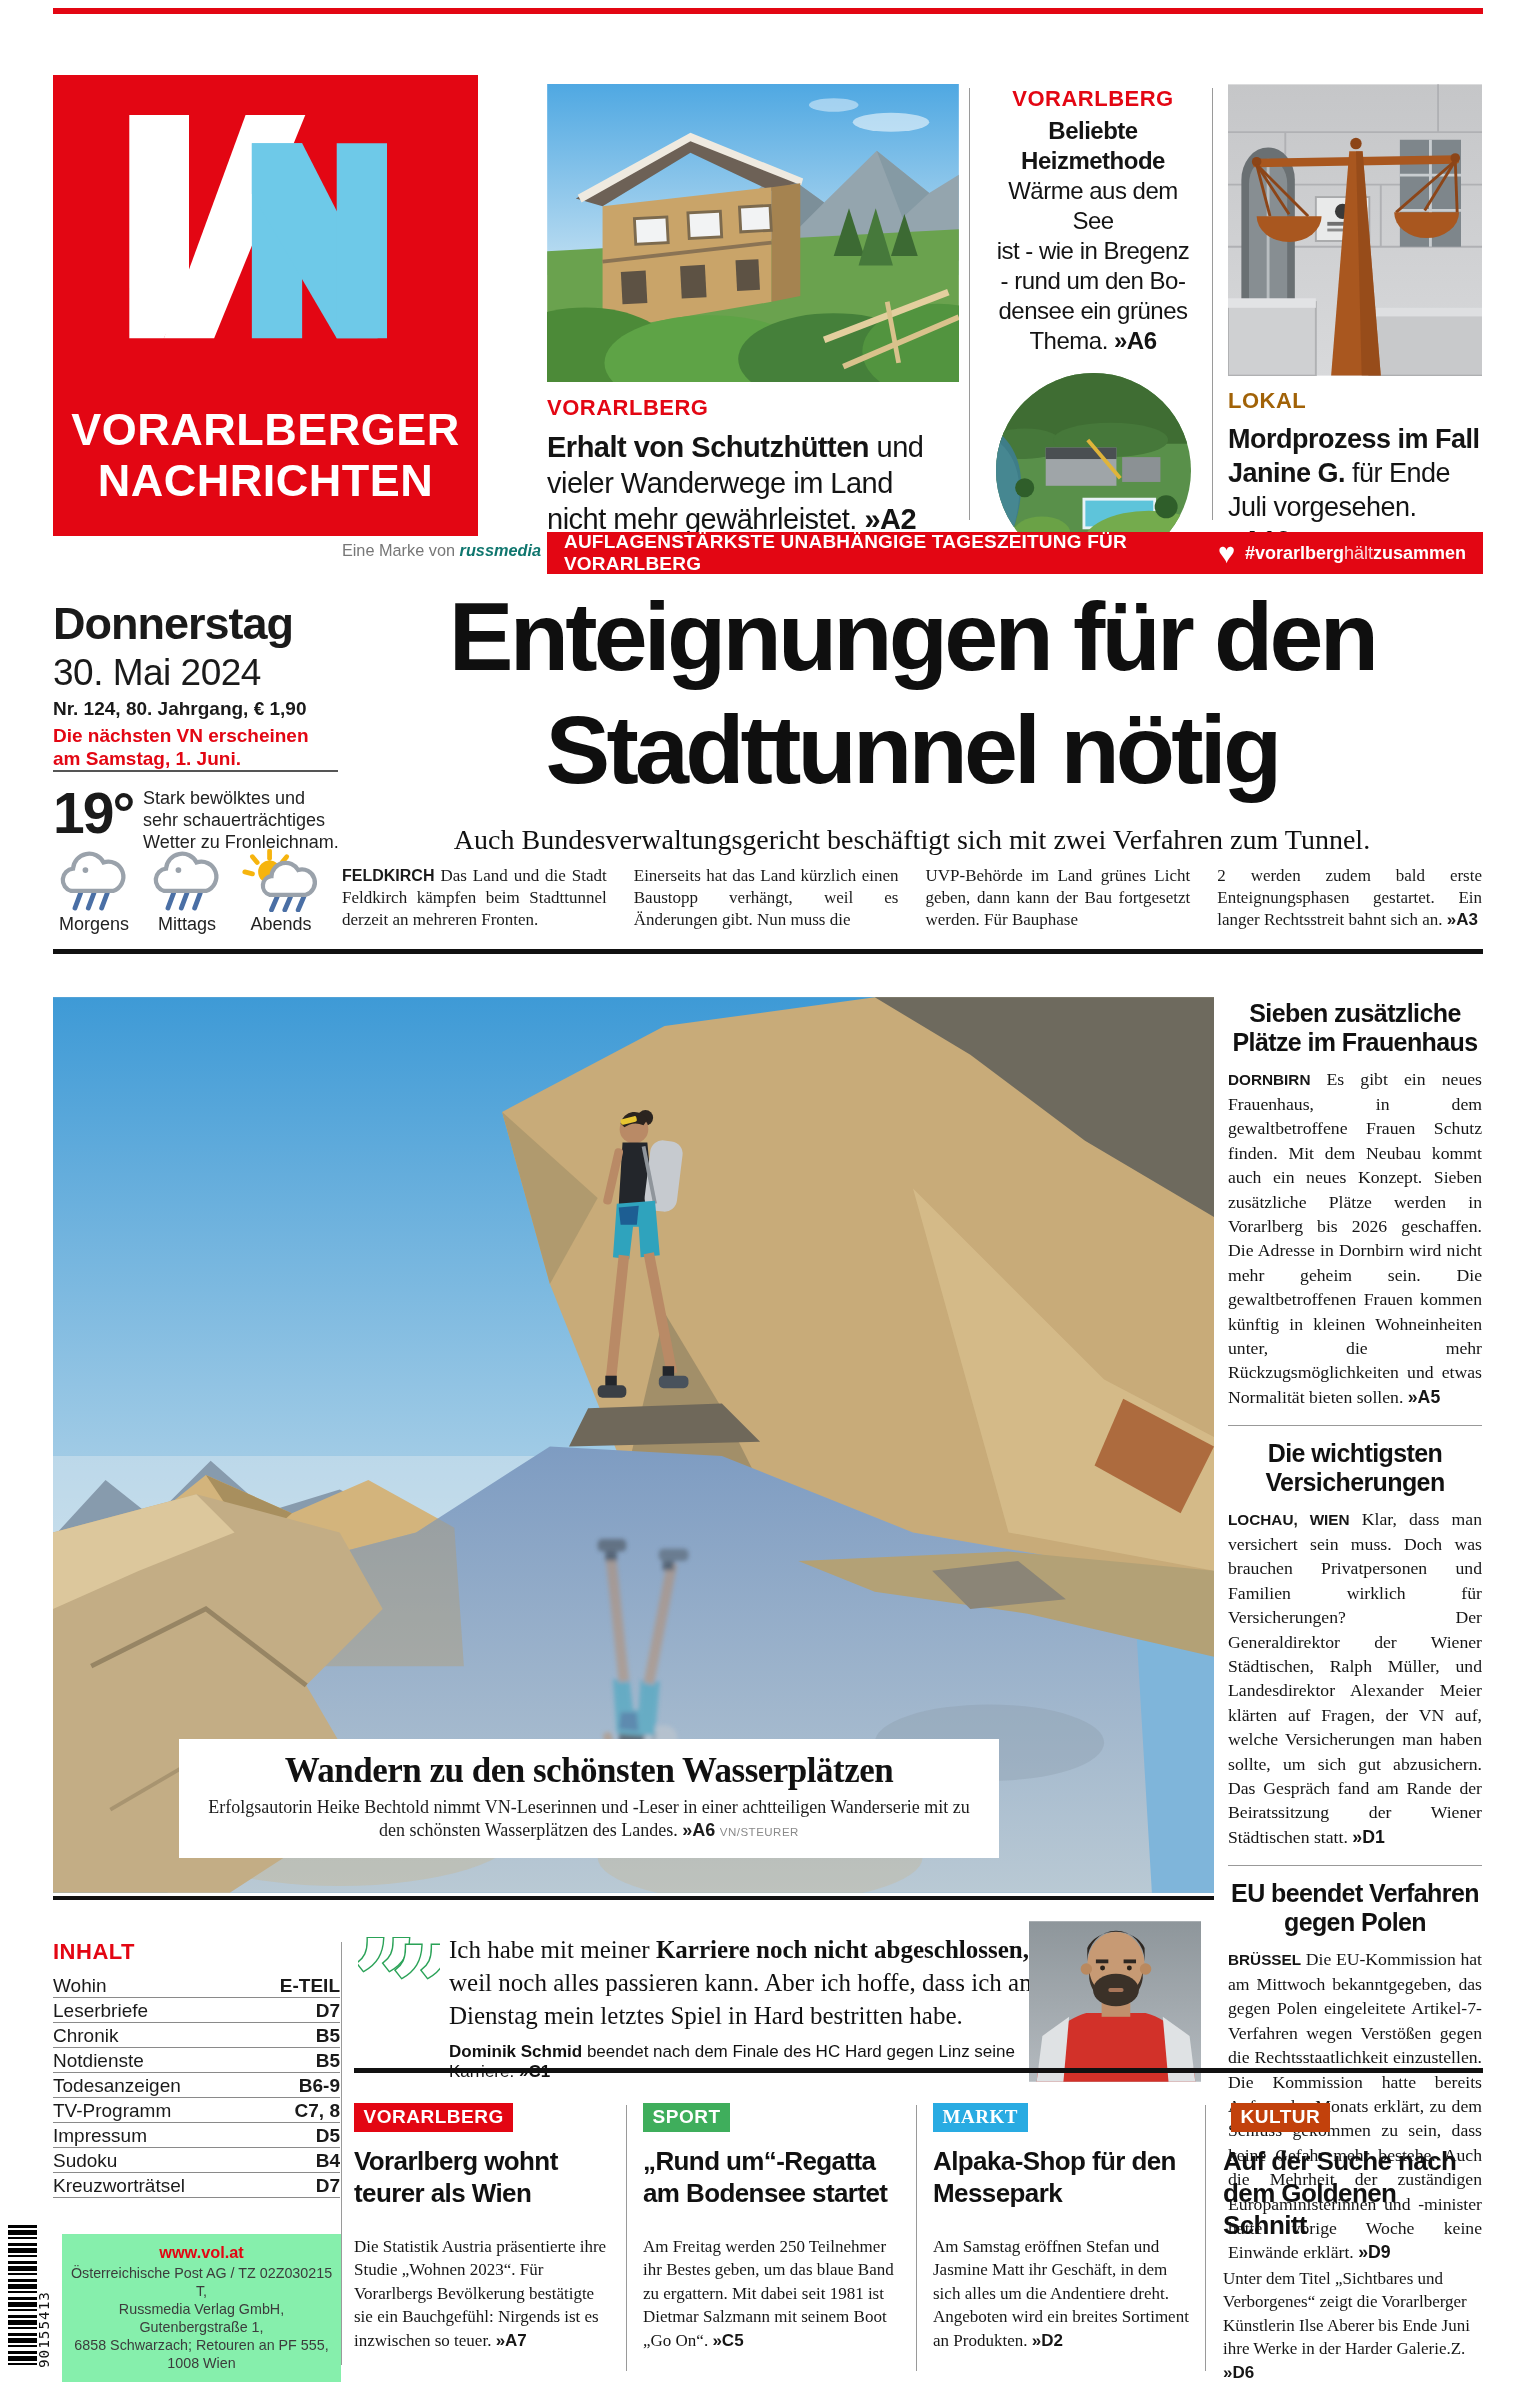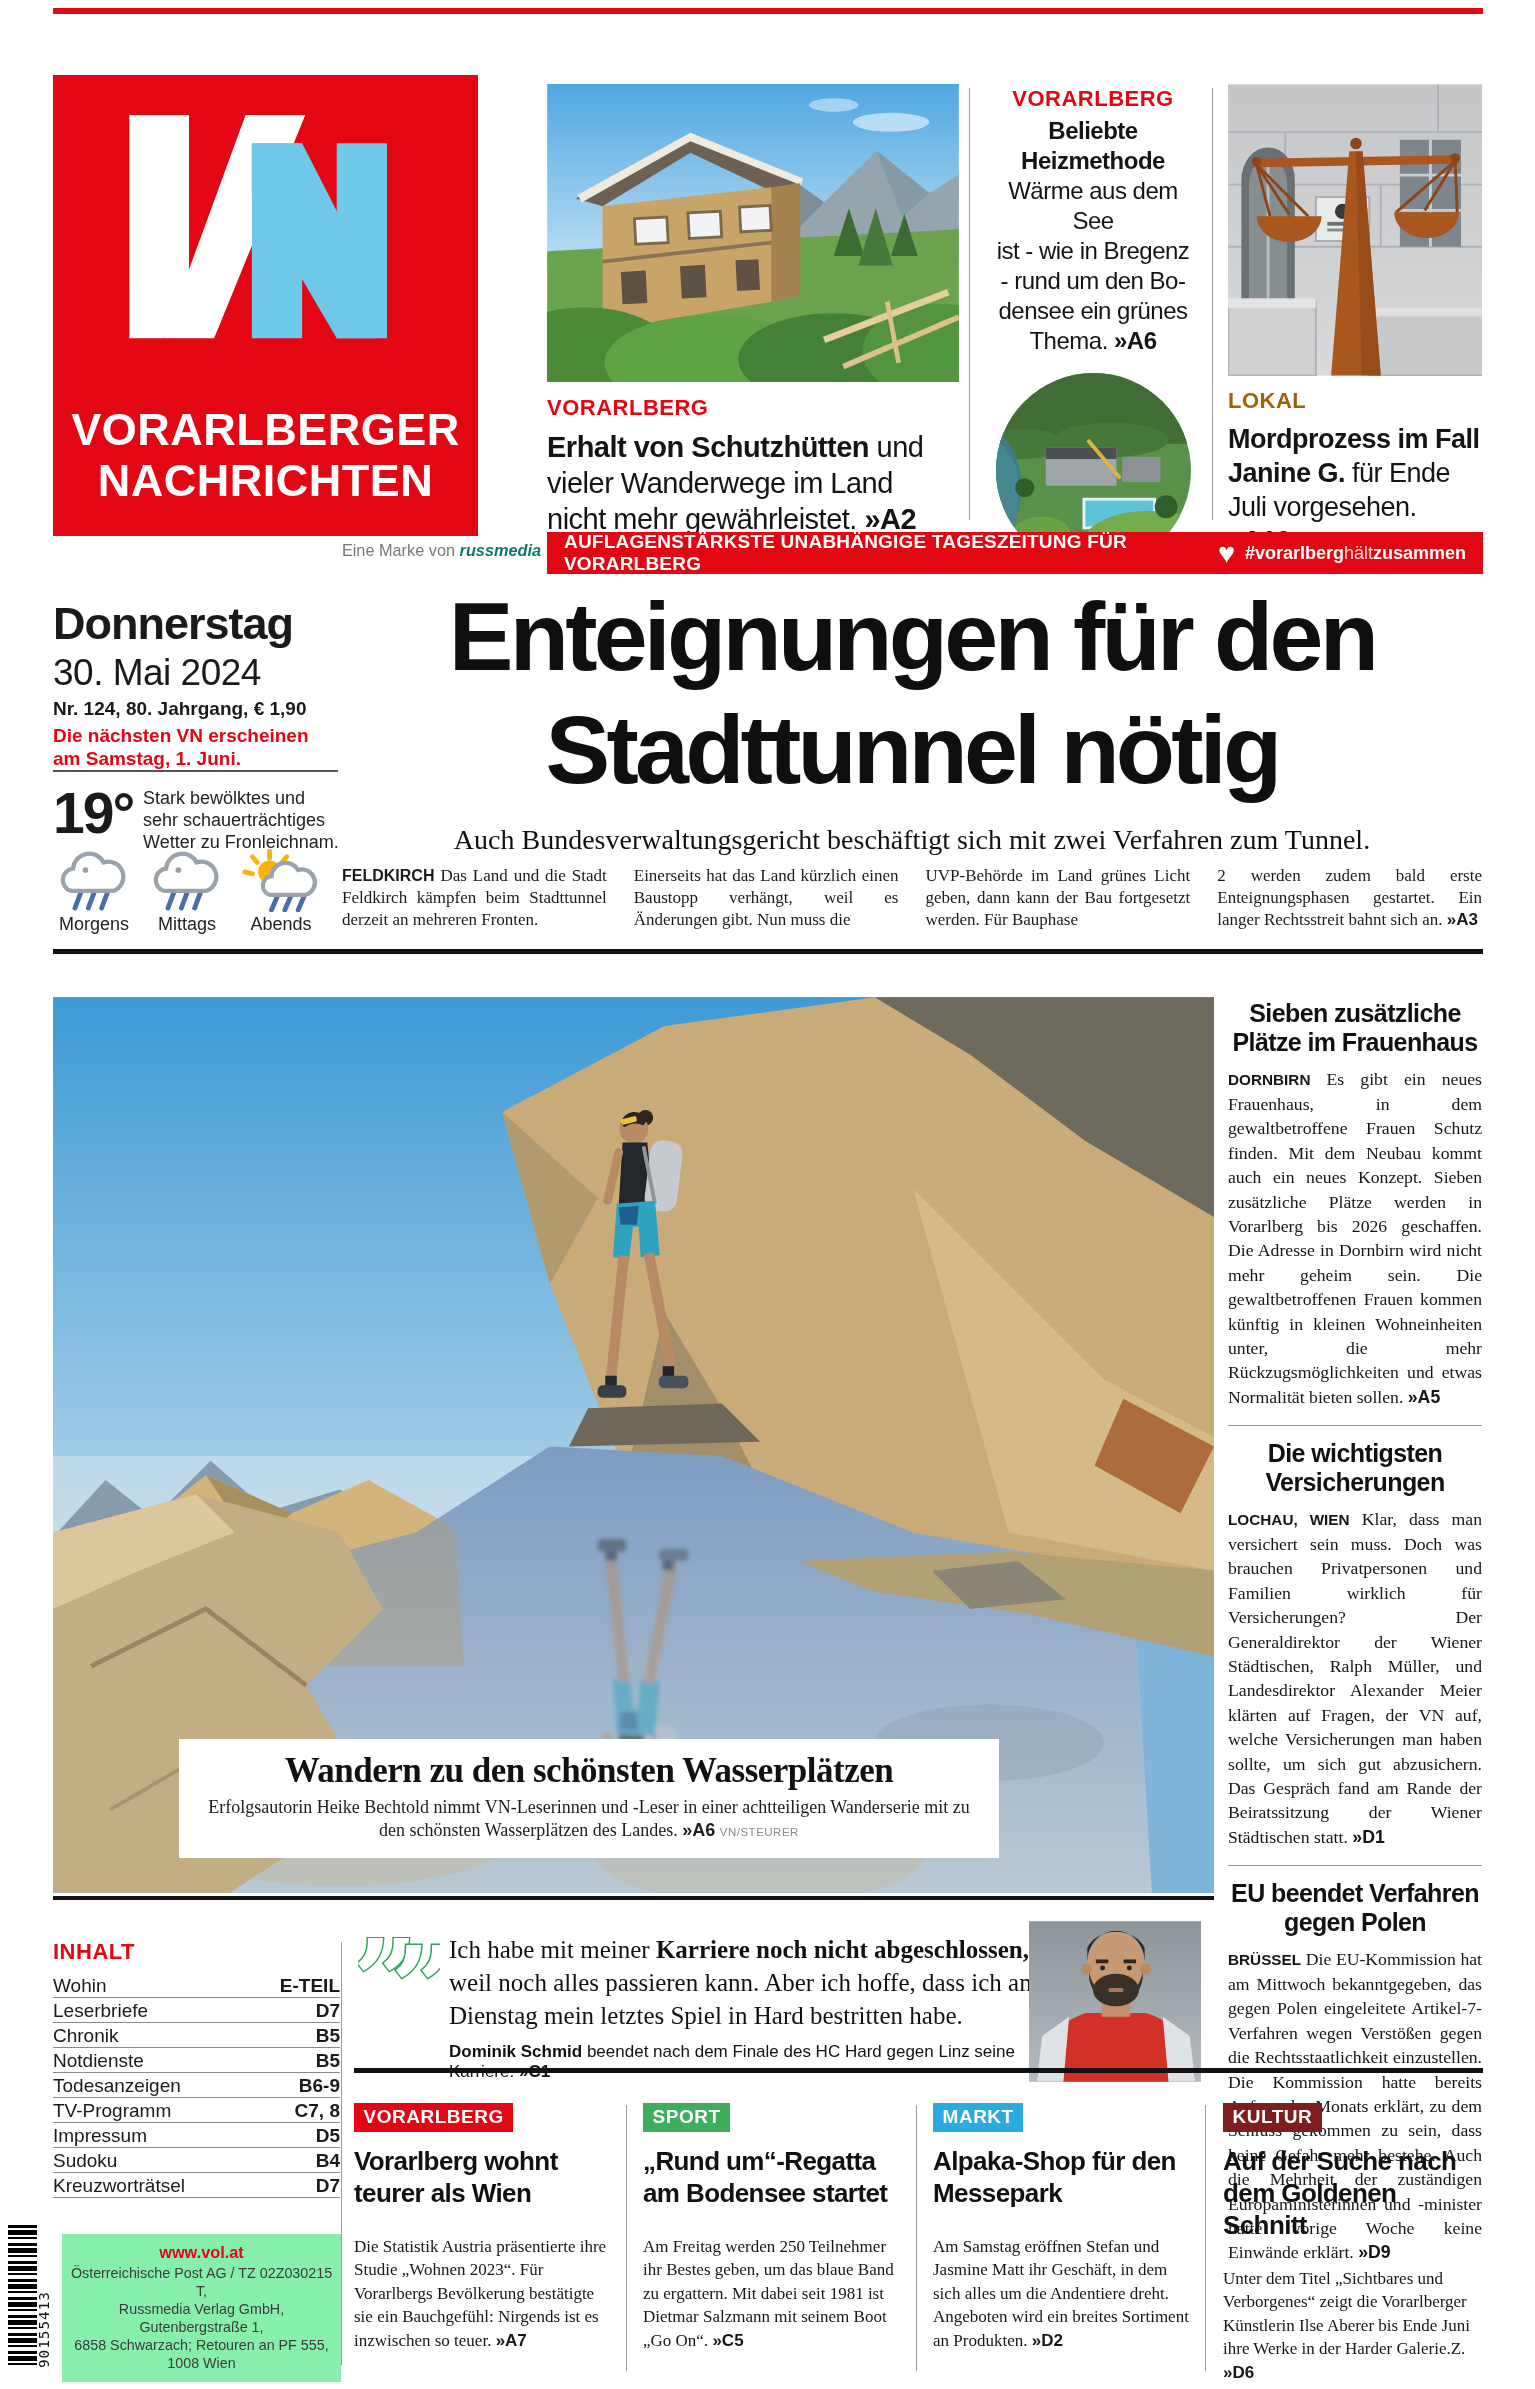--- a/index.html
+++ b/index.html
@@ -570,26 +570,26 @@
     <span class="sec-label" style="background: rgb(227, 6, 19);">VORARLBERG</span>
     <div class="sec-title">Vorarlberg wohnt teurer als Wien</div>
     <div class="sec-body"><span>Die Statistik Austria präsentierte ihre Studie „Wohnen 2023“. Für Vorarlbergs Bevölkerung bestätigte sie ein Bauchgefühl: Nirgends ist es inzwischen so teuer. </span><span class="pref">»A7</span></div>
   </div>
   <div class="abs bsec" id="bsec1">
     <span class="sec-label" style="background: rgb(63, 174, 92);">SPORT</span>
     <div class="sec-title">„Rund um“-Regatta am Bodensee startet</div>
     <div class="sec-body"><span>Am Freitag werden 250 Teilnehmer ihr Bestes geben, um das blaue Band zu ergattern. Mit dabei seit 1981 ist Dietmar Salzmann mit seinem Boot „Go On“.  </span><span class="pref">»C5</span></div>
   </div>
   <div class="abs bsec" id="bsec2">
-    <span class="sec-label" style="background: rgb(41, 171, 226);">MARKT</span>
+    <span class="sec-label" style="background: rgb(41, 171, 226); font-family: Liberation Serif, serif;">MARKT</span>
     <div class="sec-title">Alpaka-Shop für den Messepark</div>
     <div class="sec-body"><span>Am Samstag eröffnen Stefan und Jasmine Matt ihr Geschäft, in dem sich alles um die Andentiere dreht. Angeboten wird ein breites Sortiment an Produkten. </span><span class="pref">»D2</span></div>
   </div>
   <div class="abs bsec" id="bsec3">
-    <span class="sec-label" style="background: #7f1d1d;">KULTUR</span>
+    <span class="sec-label" style="background: #c2410c; margin-left: 8px;">KULTUR</span>
     <div class="sec-title">Auf der Suche nach dem Goldenen Schnitt</div>
     <div class="sec-body"><span>Unter dem Titel „Sichtbares und Verborgenes“ zeigt die Vorarlberger Künstlerin Ilse Aberer bis Ende Juni ihre Werke in der Harder Galerie.Z. </span><span class="pref">»D6</span></div>
   </div>
   <div class="abs vdiv bvdiv" id="bvd1"></div>
   <div class="abs vdiv bvdiv" id="bvd2"></div>
   <div class="abs vdiv bvdiv" id="bvd3"></div>
 
 </div>
 
 

